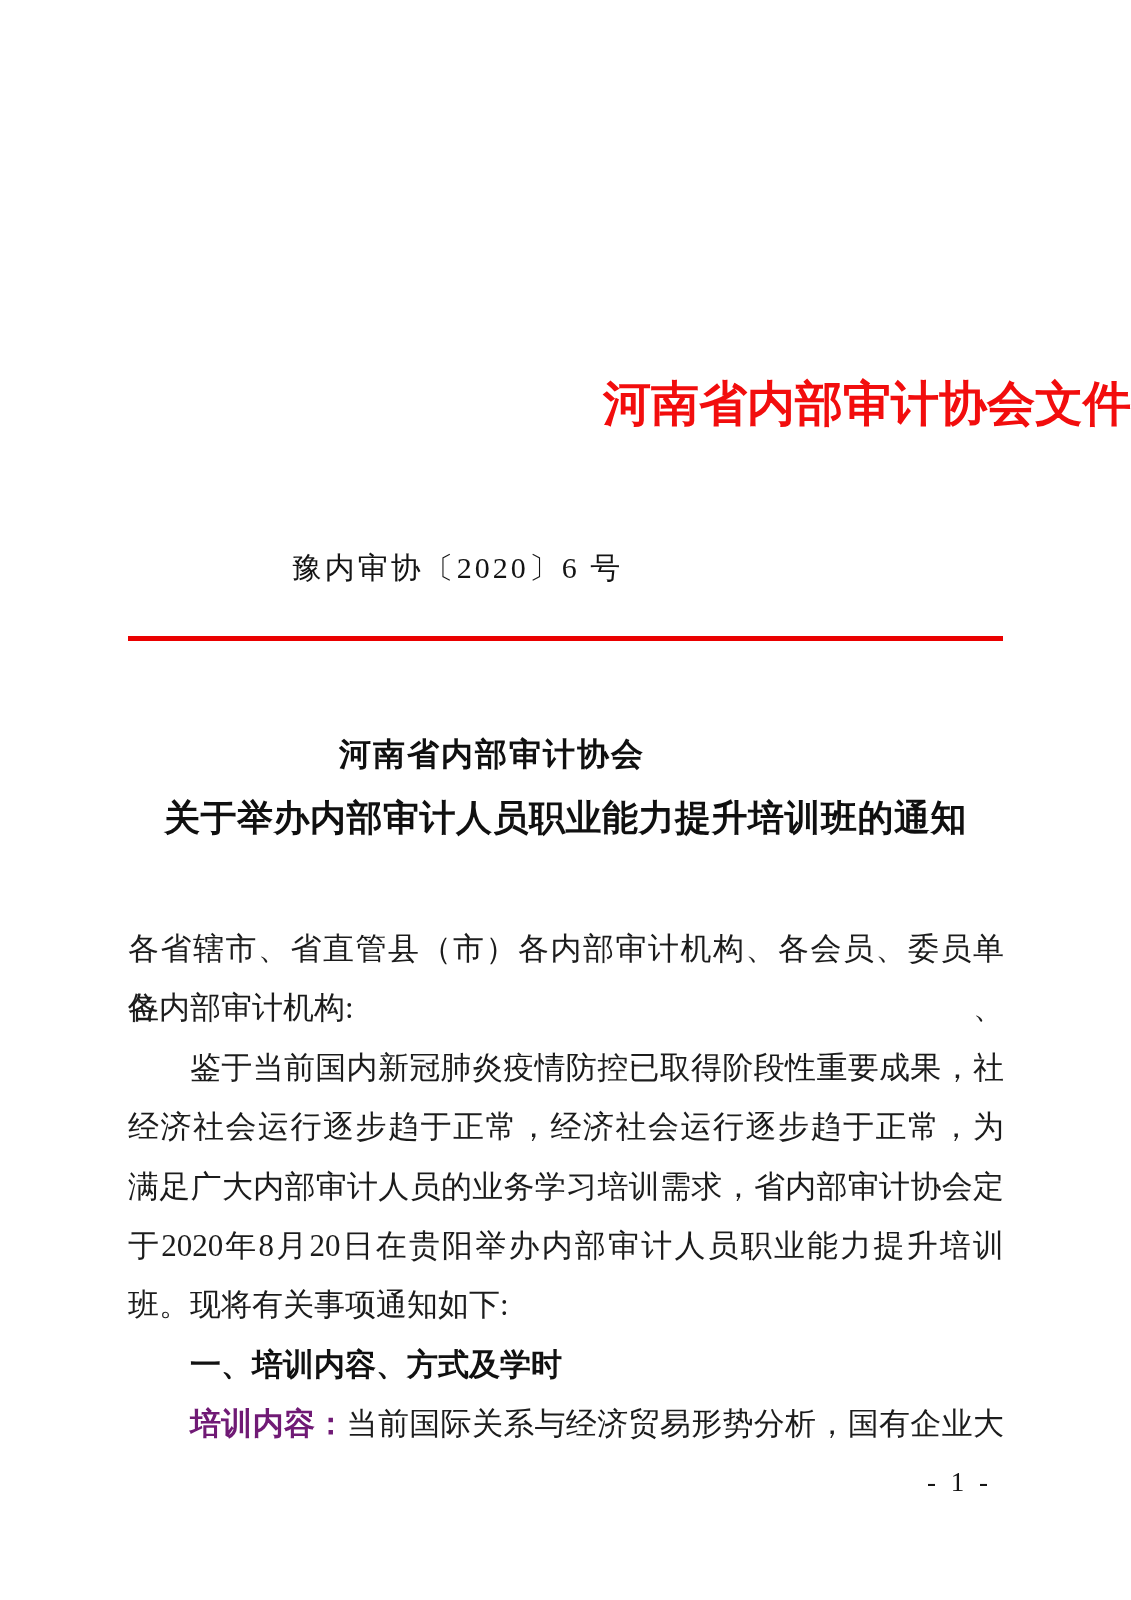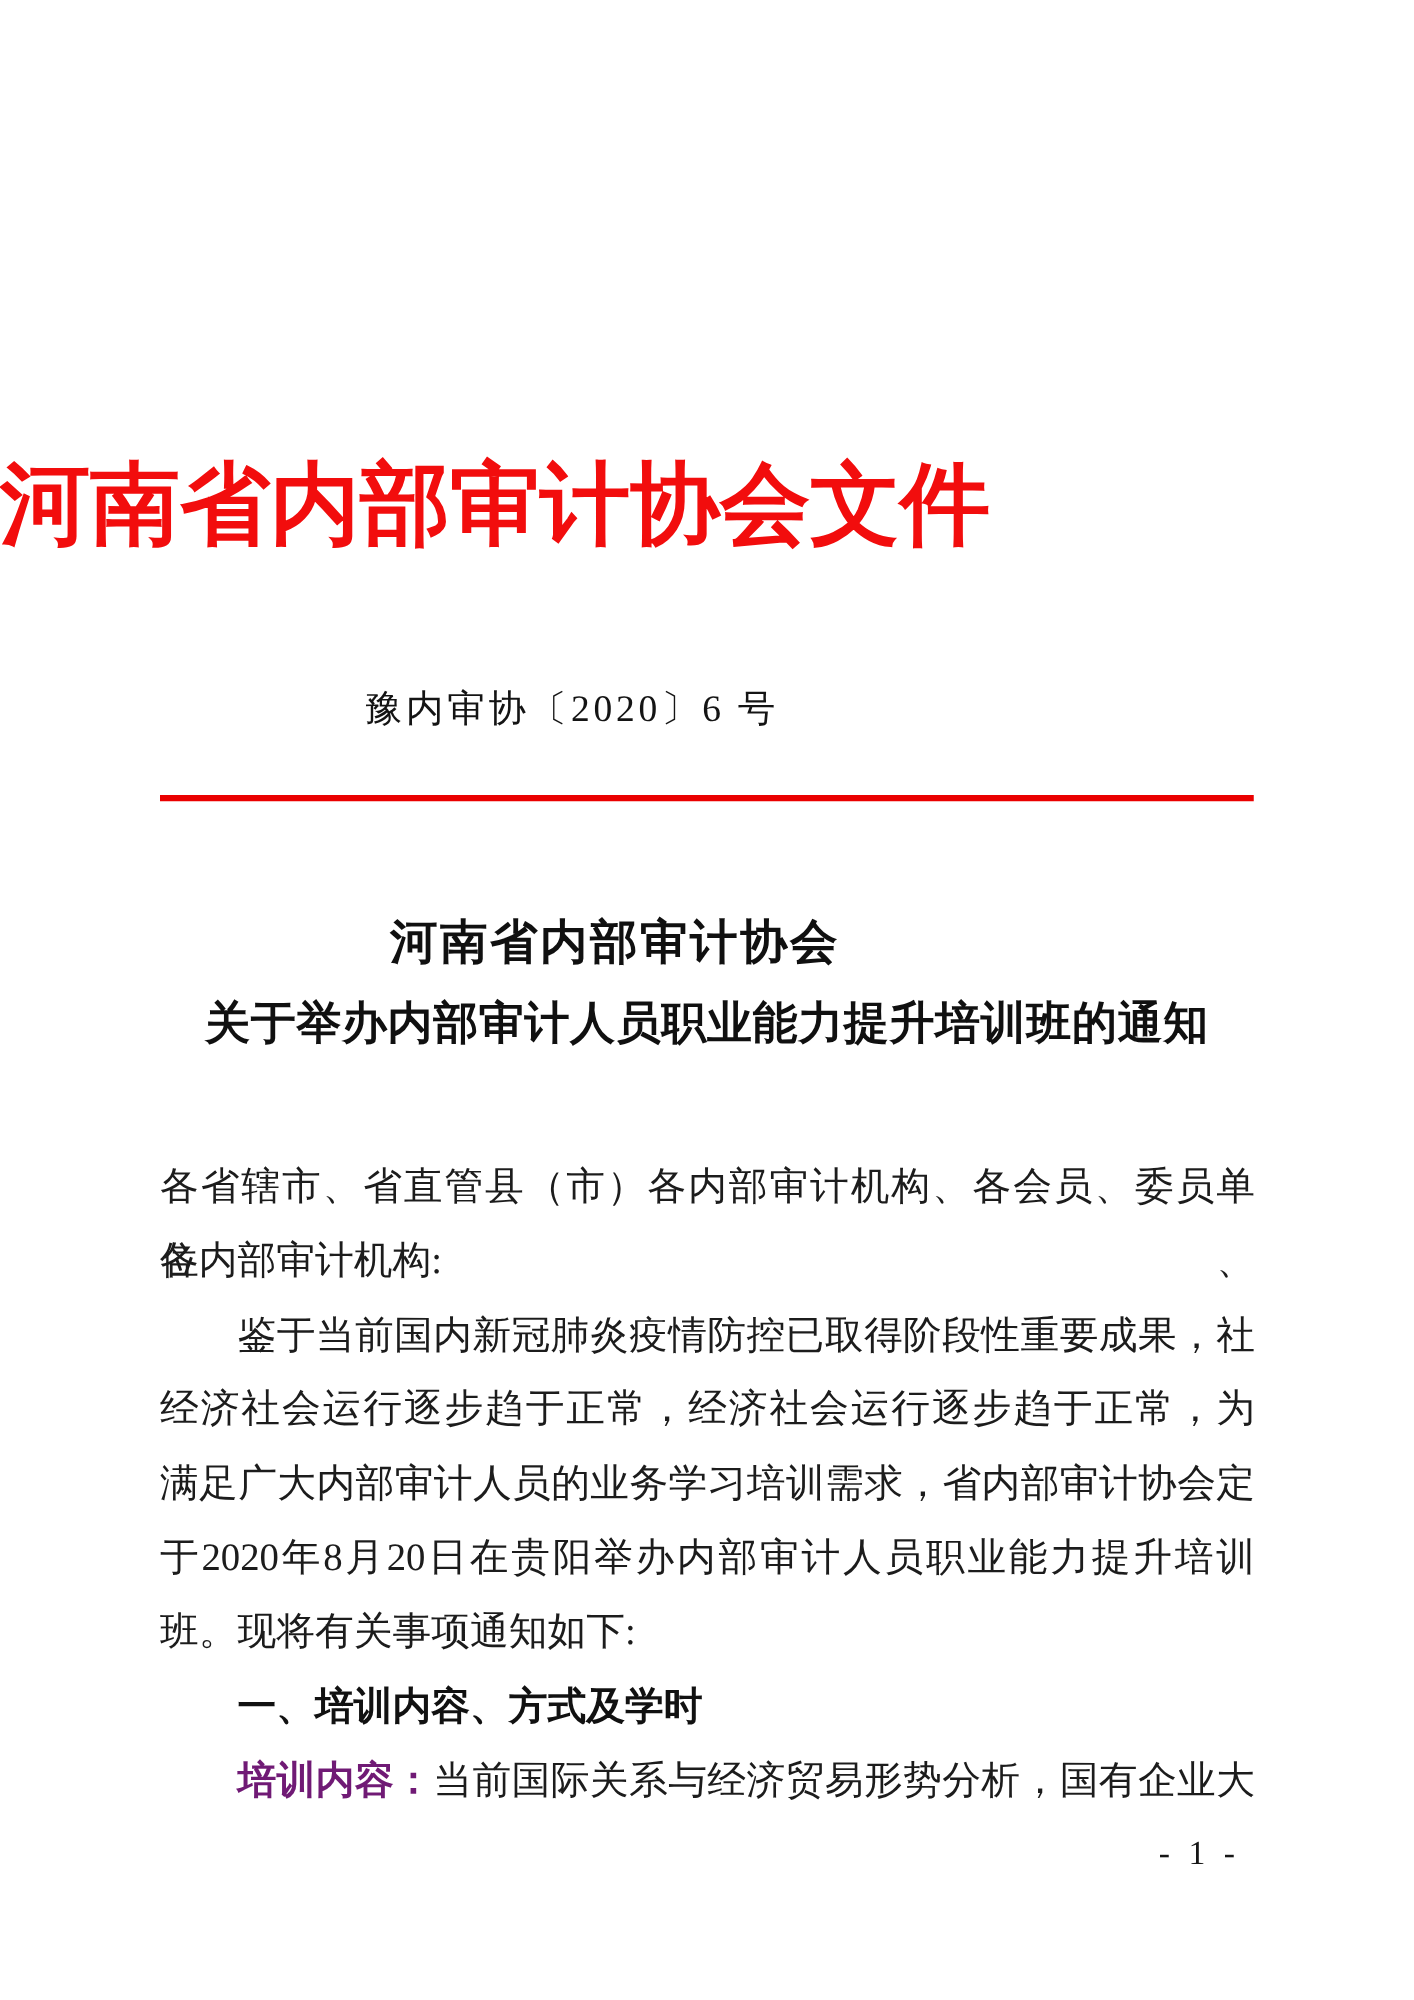--- a/index.html
+++ b/index.html
@@ -18,24 +18,24 @@
     font-family: "Liberation Serif", serif;
     color: var(--text-black);
   }
 
   
   .banner {
     position: absolute;
     top: 360px;
     left: 0;
     width: 1131px;
-    text-align: left;
+    text-align: right;
     font-family: "Liberation Sans", sans-serif;
     font-weight: bold;
-    font-size: 72px;
+    font-size: 48px;
     line-height: 88px;
     color: var(--banner-red);
     white-space: nowrap;
   }
 
   
   .doc-number {
     position: absolute;
     top: 548px;
     left: 0;
@@ -58,21 +58,21 @@
     background: var(--rule-red);
   }
 
   
   .doc-title-1 {
     position: absolute;
     top: 728px;
     left: 0;
     width: 984px;
     text-align: center;
-    font-size: 38px;
+    font-size: 32px;
     line-height: 52px;
     font-weight: 600;
     letter-spacing: 2px;
     color: #101010;
     white-space: nowrap;
   }
   .doc-title-2 {
     position: absolute;
     top: 790px;
     left: 0;

